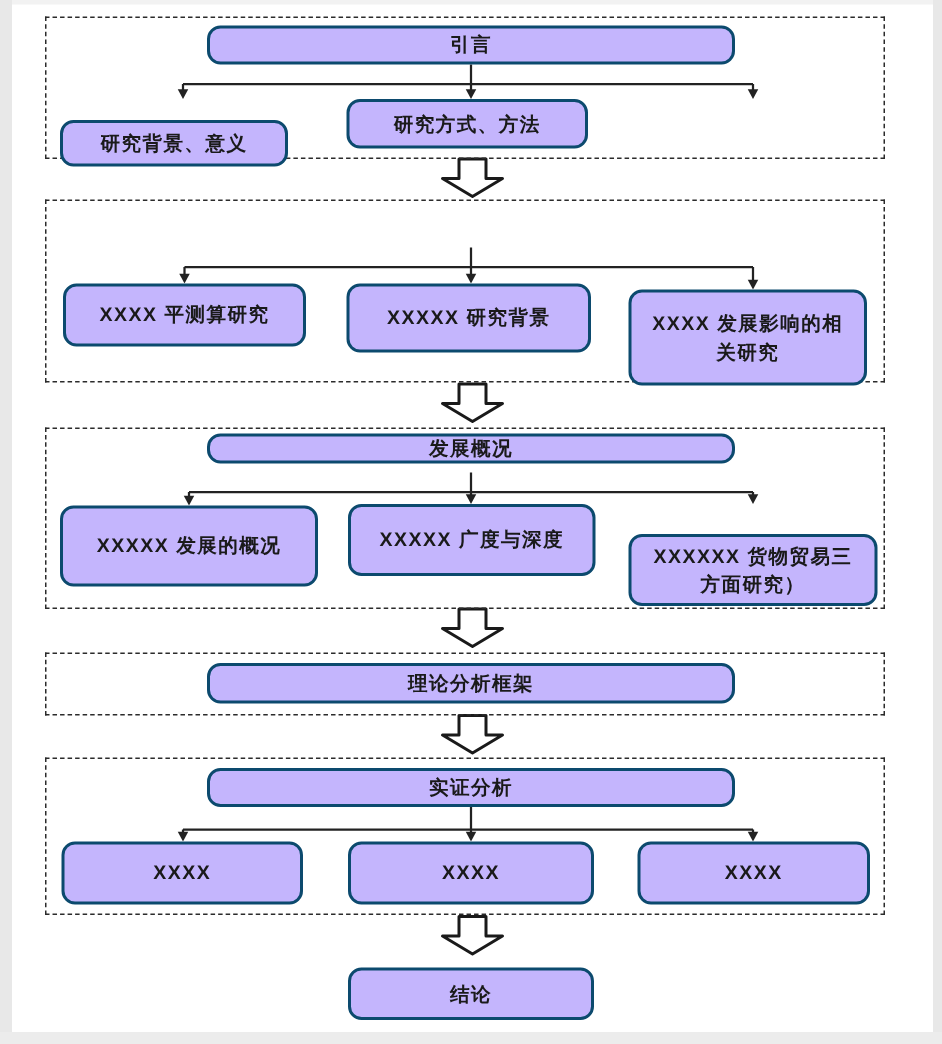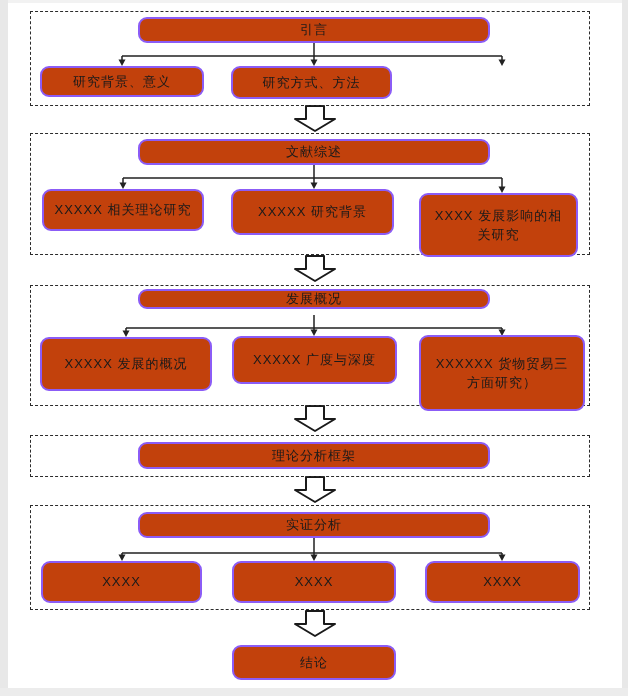--- a/index.html
+++ b/index.html
@@ -9,24 +9,25 @@
   }
   .strip{position:absolute;background:#e8e8e8;}
   .strip.left{left:0;top:0;width:8px;height:696px;}
   .strip.right{right:0;top:0;width:6px;height:696px;}
   .strip.bottom{left:0;top:688px;width:628px;height:8px;background:#ececec;}
   .strip.top{left:0;top:0;width:628px;height:3px;background:#f2f2f2;}
   .dashed{
     position:absolute;border:1px dashed #2b2b2b;background:transparent;
   }
   .box{
-    position:absolute;background:#c2410c;border:2px solid #8b5cf6;border-radius:9px;
+    position:absolute;background:#c4b5fd;border:2px solid #0c4a6e;border-radius:9px;
     display:flex;align-items:center;justify-content:center;text-align:center;
     font-size:13px;letter-spacing:1px;line-height:1.5;box-sizing:border-box;
     padding:2px 8px;
+    font-weight:bold;
   }
   .lines{position:absolute;left:0;top:0;z-index:0;}
   .dashed{z-index:1;}
   .box{z-index:2;}
 </style>
 </head>
 <body>
 
 <div class="page">
 
@@ -81,52 +82,49 @@
 
   <div class="strip top"></div>
   <div class="strip left"></div>
   <div class="strip right"></div>
   <div class="strip bottom"></div>
 
   <div class="dashed" style="left:30px;top:11px;width:558px;height:93px"></div>
   <div class="box" style="left:138px;top:17px;width:352px;height:26px">
     <span>引言</span>
   </div>
-  <div class="box" style="left:40px;top:66px;width:164px;height:31px">
+  <div class="box" style="left:40px;top:80px;width:152px;height:31px">
     <span>研究背景、意义</span>
   </div>
   <div class="box" style="left:231px;top:66px;width:161px;height:33px">
     <span>研究方式、方法</span>
   </div>
 
   <div class="dashed" style="left:30px;top:133px;width:558px;height:120px"></div>
-  <div class="box" style="left:138px;top:139px;width:352px;height:26px">
-    <span>文献综述</span>
-  </div>
   <div class="box" style="left:42px;top:189px;width:162px;height:42px">
-    <span>XXXXX 相关理论研究</span>
+    <span>XXXX 平测算研究</span>
   </div>
   <div class="box" style="left:231px;top:189px;width:163px;height:46px">
     <span>XXXXX 研究背景</span>
   </div>
   <div class="box" style="left:419px;top:193px;width:159px;height:64px">
     <span>XXXX 发展影响的相关研究</span>
   </div>
 
   <div class="dashed" style="left:30px;top:285px;width:558px;height:119px"></div>
   <div class="box" style="left:138px;top:289px;width:352px;height:20px">
     <span>发展概况</span>
   </div>
   <div class="box" style="left:40px;top:337px;width:172px;height:54px">
     <span>XXXXX 发展的概况</span>
   </div>
   <div class="box" style="left:232px;top:336px;width:165px;height:48px">
     <span>XXXXX 广度与深度</span>
   </div>
-  <div class="box" style="left:419px;top:335px;width:166px;height:76px">
+  <div class="box" style="left:419px;top:356px;width:166px;height:48px">
     <span>XXXXXX 货物贸易三方面研究）</span>
   </div>
 
   <div class="dashed" style="left:30px;top:435px;width:558px;height:40px"></div>
   <div class="box" style="left:138px;top:442px;width:352px;height:27px">
     <span>理论分析框架</span>
   </div>
 
   <div class="dashed" style="left:30px;top:505px;width:558px;height:103px"></div>
   <div class="box" style="left:138px;top:512px;width:352px;height:26px">

